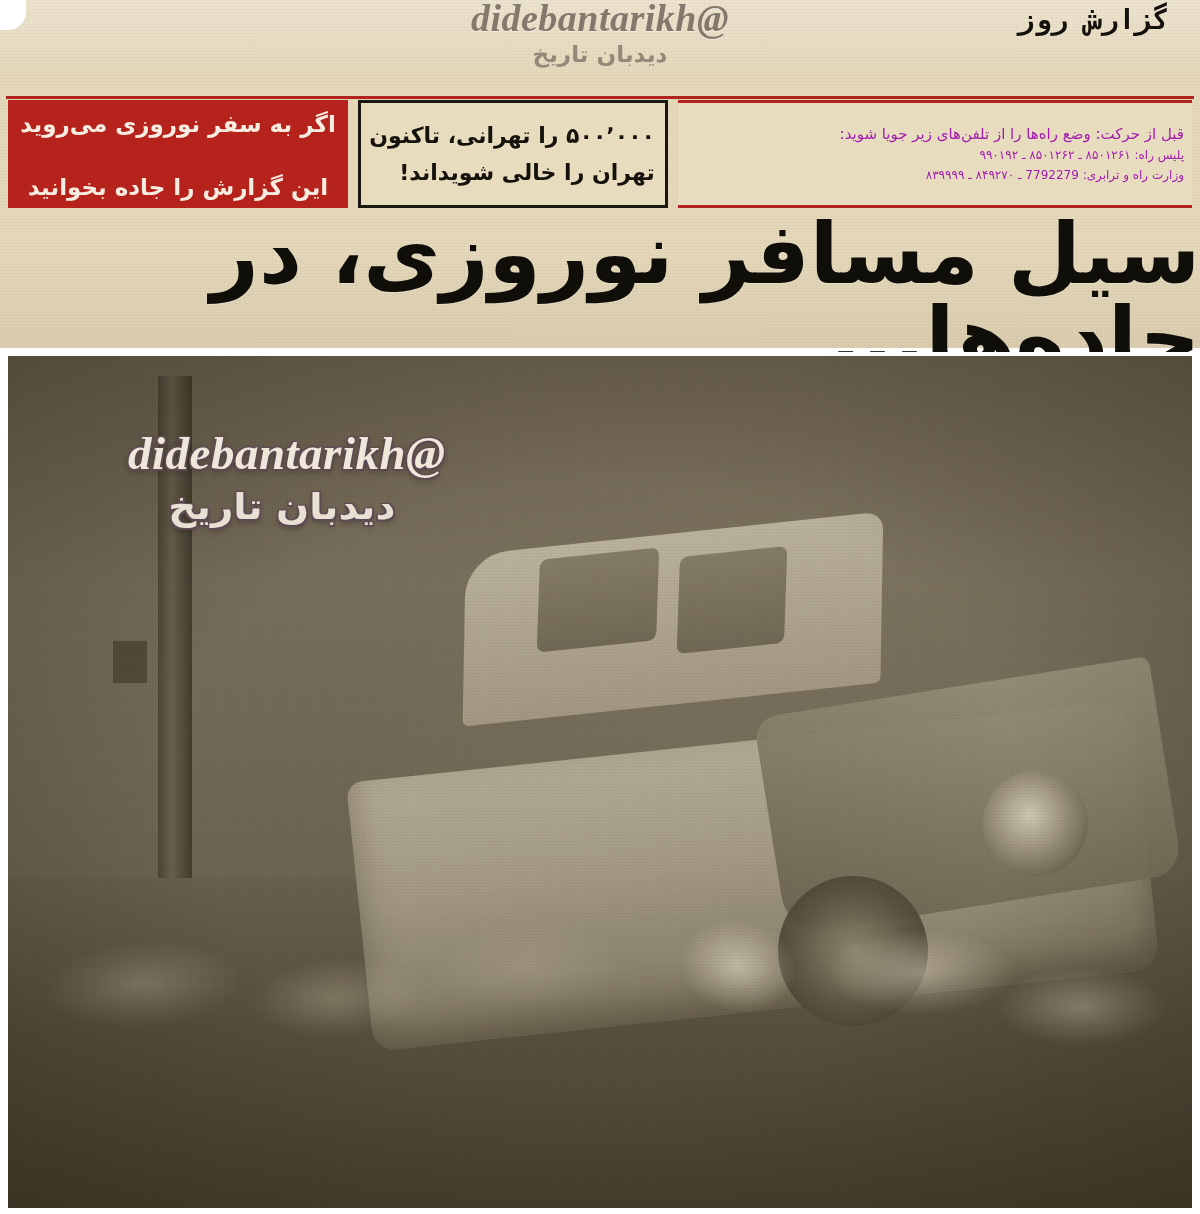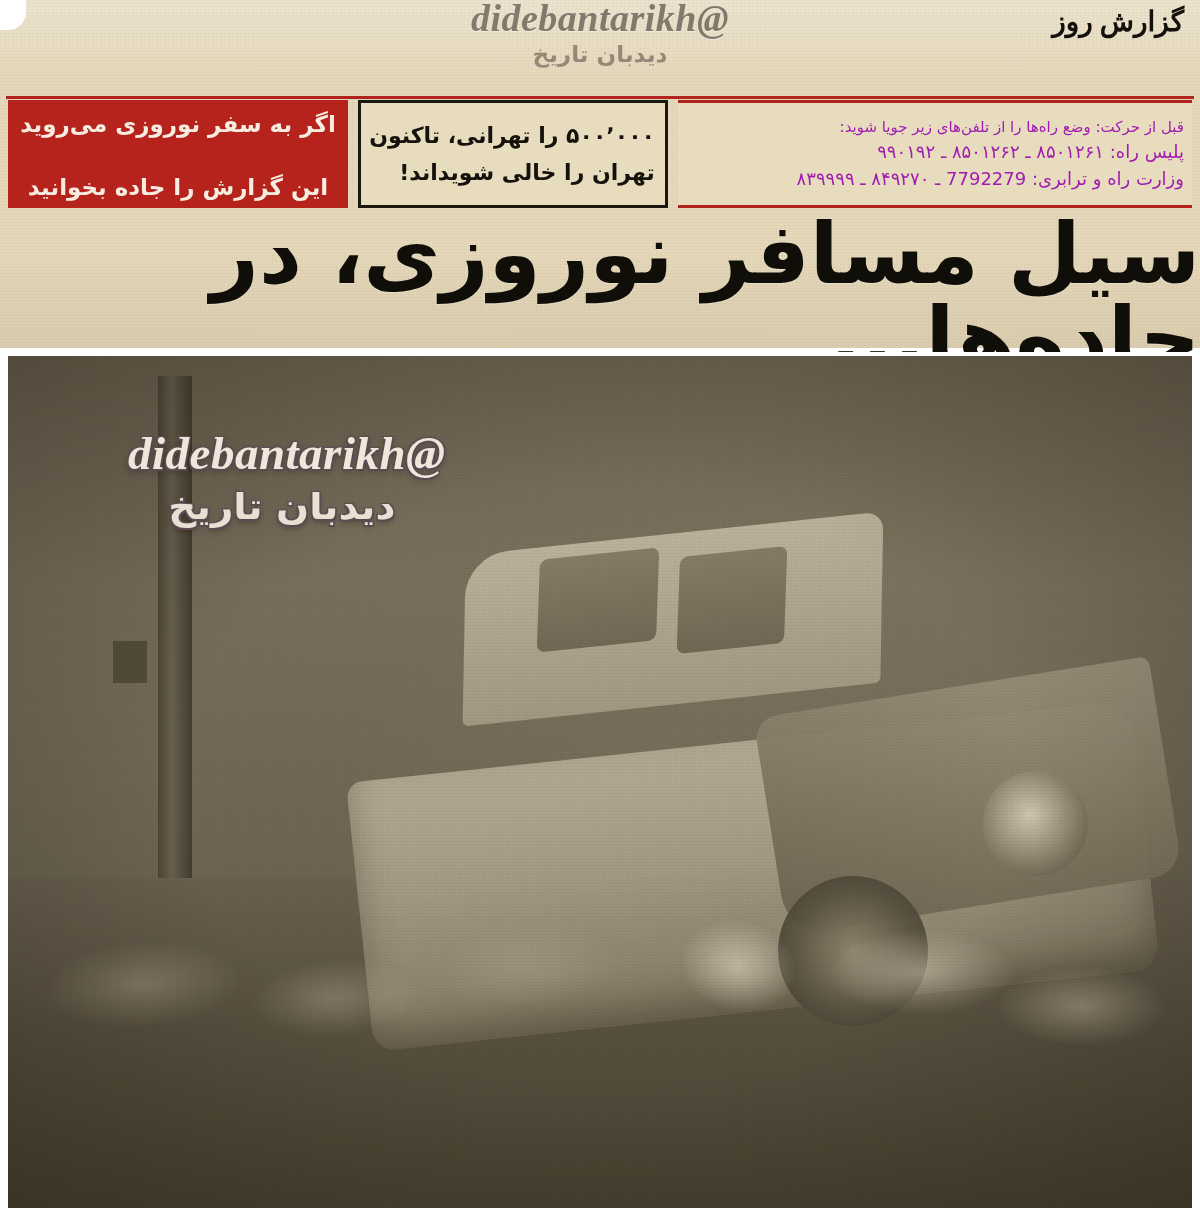--- a/index.html
+++ b/index.html
@@ -52,27 +52,27 @@
     width: 26px; height: 30px;
     background: #ffffff;
     border-bottom-right-radius: 18px;
     z-index: 6;
   }
 
   
   .section-label {
     position: absolute;
     top: 8px;
-    right: 16px;
+    right: 31px;
     font-size: 28px;
     font-weight: bold;
     color: #14110c;
     letter-spacing: 1px;
     line-height: 1;
-    font-family: Liberation Serif, serif;
+    font-family: Liberation Mono, monospace;
     z-index: 4;
   }
 
   
   .wm-top {
     position: absolute;
     top: -4px;
     left: 50%;
     transform: translateX(-50%);
     text-align: center;
@@ -188,21 +188,21 @@
     font-family: "DejaVu Sans", sans-serif;
     font-size: 15px;
     line-height: 1.1;
     text-align: right;
     white-space: nowrap;
     letter-spacing: .2px;
   }
   .box-info .line.nums {
     direction: ltr;
     text-align: right;
-    font-size: 18px;
+    font-size: 12px;
   }
 
   
   .headline {
     position: absolute;
     top: 212px;
     left: 0;
     right: 0;
     text-align: right;
     font-family: "DejaVu Sans", sans-serif;

